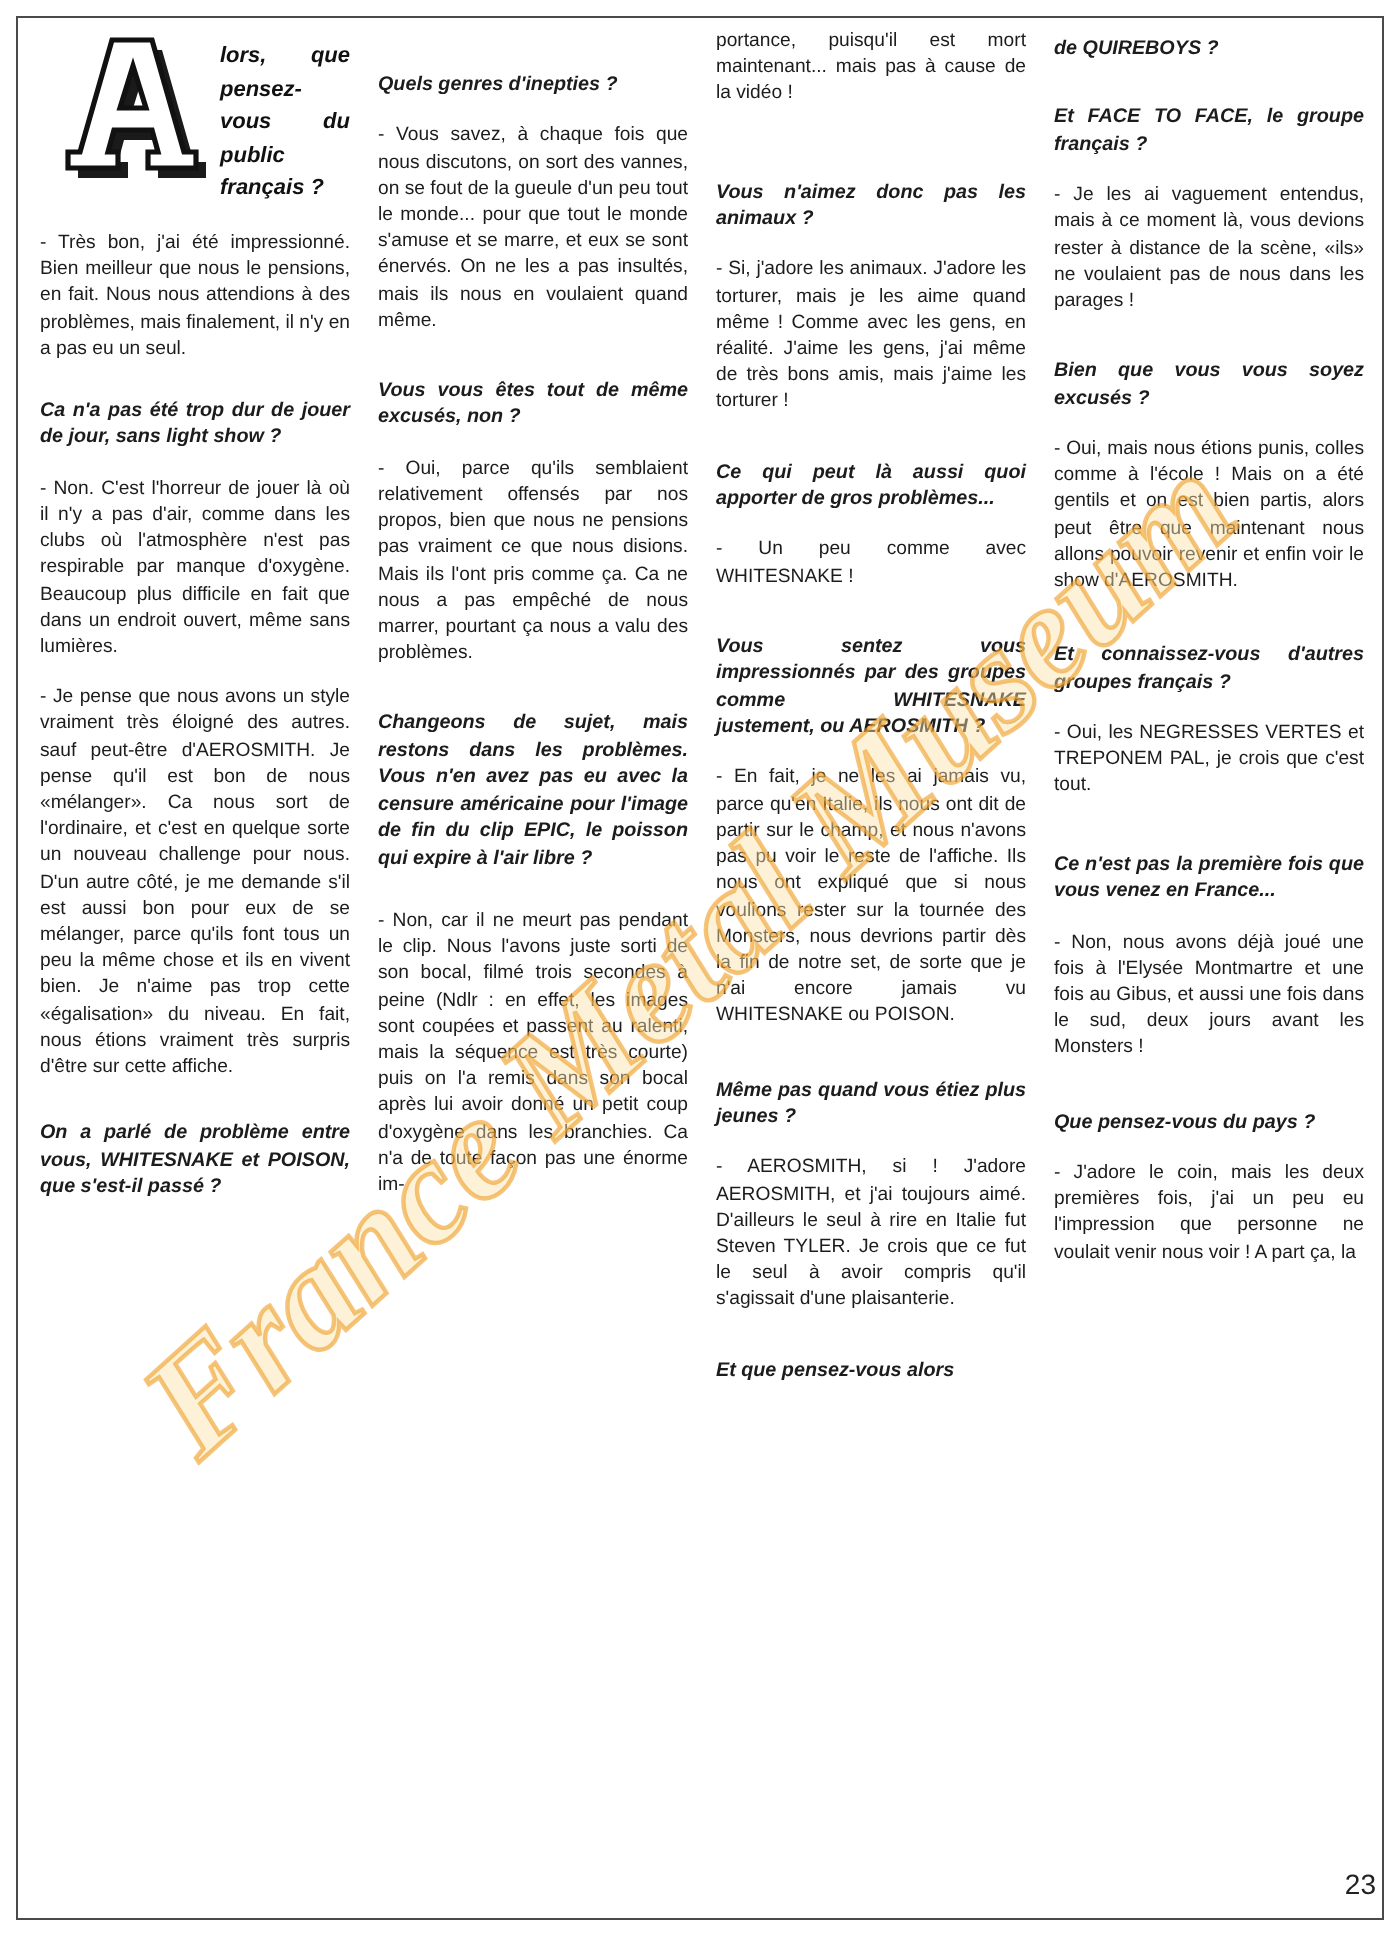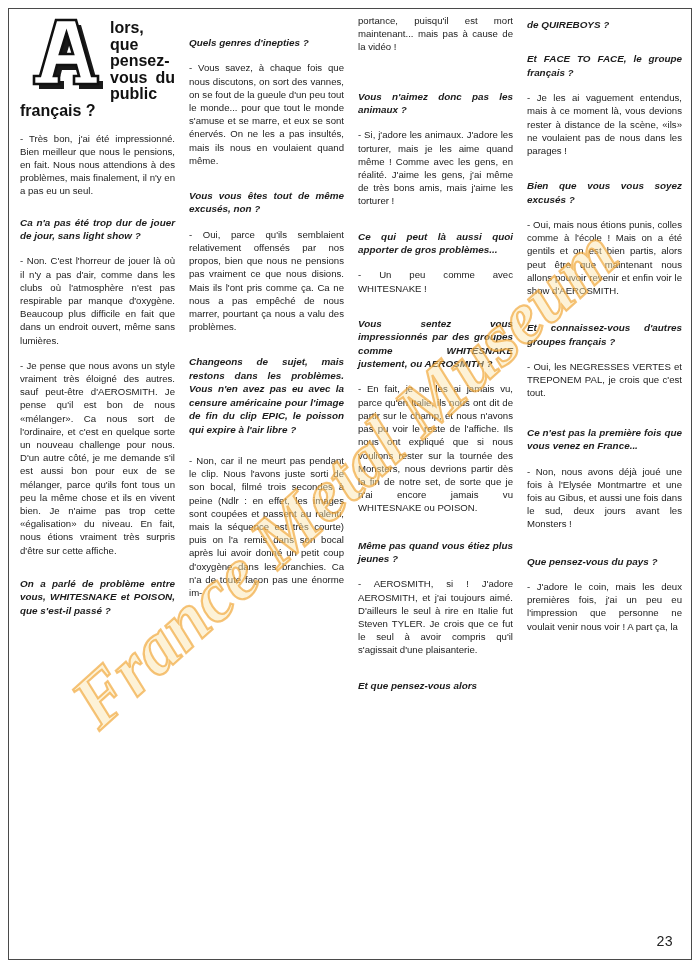--- a/index.html
+++ b/index.html
@@ -116,35 +116,36 @@
   }
   .dropcap {
     float: left;
     width: 76px;
     height: 80px;
     margin: 0 6px 2px 8px;
   }
   .dropcap svg { display: block; width: 76px; height: 80px; }
   .intro-q {
     font-weight: bold;
-    font-size: 16px;
+    font-style: italic;
+    font-size: 11px;
     line-height: 16.6px;
     text-align: justify;
     color: #111;
     padding-top: 6px;
   }
 
   
   #page-number {
     position: absolute;
-    right: 27px;
+    right: 12px;
     bottom: 18px;
     font-size: 14px;
     color: #222;
-    font-family: Liberation Mono, monospace;
+    font-family: Liberation Sans, sans-serif;
     z-index: 6;
   }
 </style>
 </head>
 <body>
 
 <div id="page">
 
   <div id="page-frame"></div>
 

